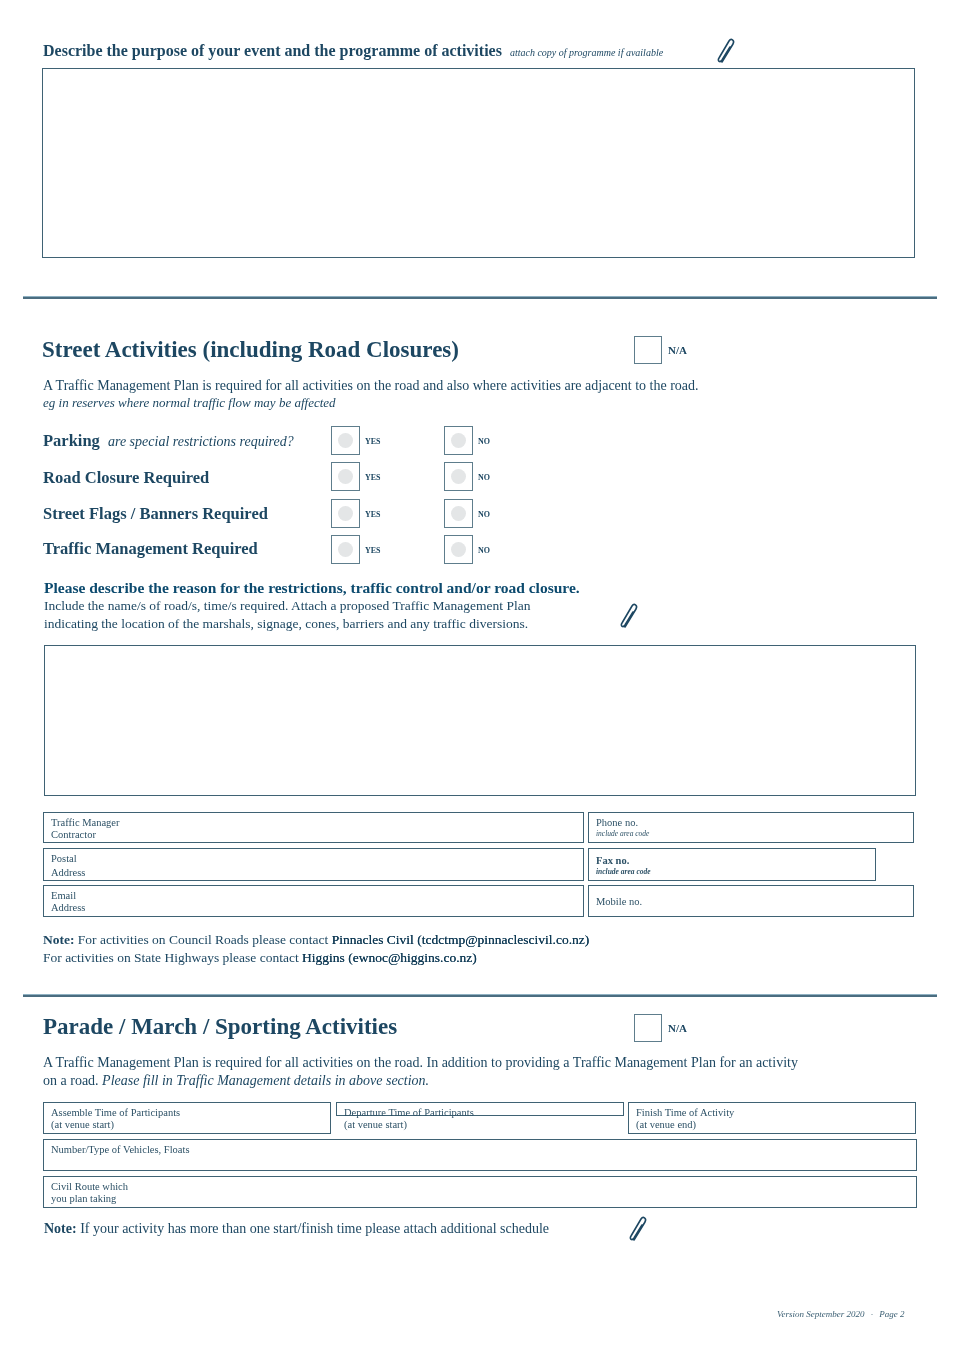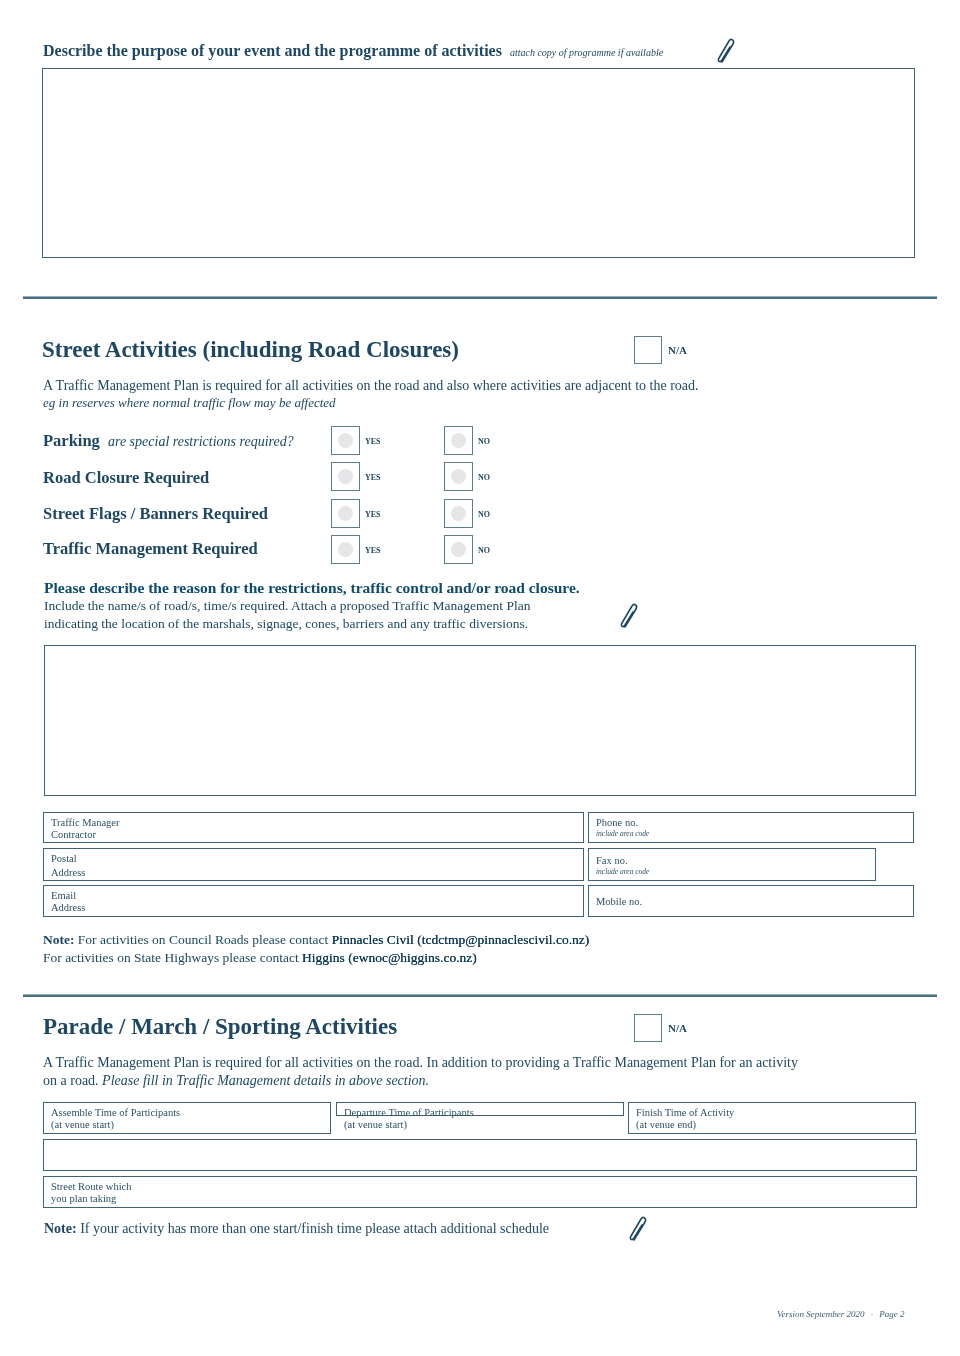--- a/index.html
+++ b/index.html
@@ -83,21 +83,21 @@
 </div>
 <div class="field" style="left:588px; top:812px; width:326px; height:31px;">
   <span style="display:block;">Phone no.</span>
   <span class="sub">include area code</span>
 </div>
 
 <div class="field" style="left:43px; top:848px; width:541px; height:33px;">
   <span style="display:block; margin-bottom:2px;">Postal</span>
   <span style="display:block;">Address</span>
 </div>
-<div class="field" style="left:588px; top:848px; width:288px; height:33px;">
+<div class="field" style="left:588px; top:848px; width:288px; height:33px;font-weight:bold;">
   <span style="display:block; margin-top:2px;">Fax no.</span>
   <span class="sub">include area code</span>
 </div>
 
 <div class="field" style="left:43px; top:885px; width:541px; height:32px;">
   <span style="display:block;">Email</span>
   <span style="display:block;">Address</span>
 </div>
 <div class="field" style="left:588px; top:885px; width:326px; height:32px;">
   <span style="display:block; margin-top:6px;">Mobile no.</span>
@@ -128,23 +128,24 @@
 <div class="field" style="left:336px; top:1102px; width:288px; height:14px;">
   <span style="display:block;">Departure Time of Participants</span>
   <span style="display:block;">(at venue start)</span>
 </div>
 <div class="field" style="left:628px; top:1102px; width:288px; height:32px;">
   <span style="display:block;">Finish Time of Activity</span>
   <span style="display:block;">(at venue end)</span>
 </div>
 
 <div class="field" style="left:43px; top:1139px; width:874px; height:32px;">
+  <span style="display:block;">Number/Type of Vehicles, Floats</span>
 </div>
 <div class="field" style="left:43px; top:1176px; width:874px; height:32px;">
-  <span style="display:block;">Street Route which</span>
+  <span style="display:block;">Civil Route which</span>
   <span style="display:block;">you plan taking</span>
 </div>
 
 <div class="para" style="left:44px; top:1221px; font-size:14px; white-space:nowrap;">
   <b>Note:</b><span> If your activity has more than one start/finish time please attach additional schedule</span>
 </div>
 <svg class="clip" style="left:626px; top:1214px;" width="26" height="30" viewBox="0 0 26 30">
   <path d="M8 26 L19 8 C21 4 17 2 15 5 L5 22 C3 25 6 27 8 24 L16 11" fill="none" stroke="#1d4762" stroke-width="1.6" stroke-linecap="round"></path>
 </svg>
 

